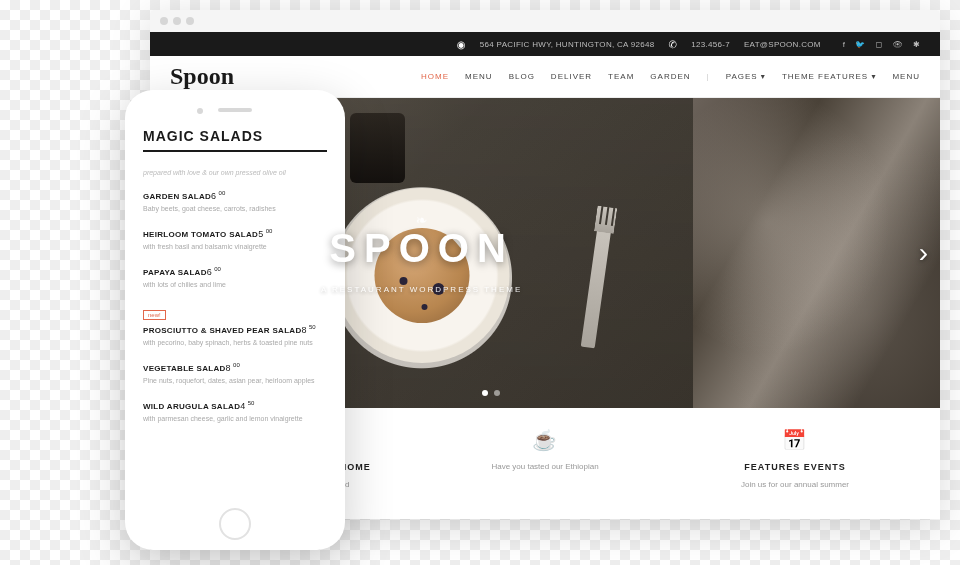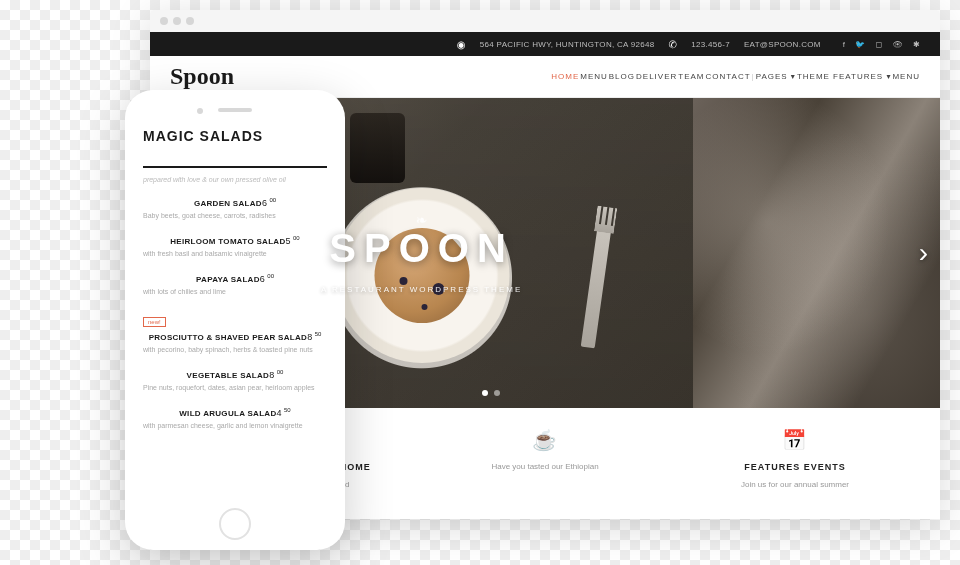--- a/index.html
+++ b/index.html
@@ -5,21 +5,21 @@
 *{margin:0;padding:0;box-sizing:border-box;font-family:Arial,Helvetica,sans-serif}
 body{width:960px;height:565px;background:repeating-conic-gradient(#eee 0 25%,#fff 0 50%) 0 0/20px 20px;position:relative;overflow:hidden}
 .browser{position:absolute;left:150px;top:10px;width:790px;background:#fff;box-shadow:0 8px 40px rgba(0,0,0,.15);border-radius:4px 4px 0 0}
 .window-dots{height:22px;background:#f5f5f5;display:flex;align-items:center;padding:0 10px;gap:5px;border-radius:4px 4px 0 0}
 .dot{width:8px;height:8px;border-radius:50%;background:#d6d6d6}
 .topbar{background:#1a1a1a;color:#bbb;font-size:8px;display:flex;align-items:center;justify-content:flex-end;padding:0 20px;height:24px;gap:14px;letter-spacing:.3px}
 .topbar .ico{color:#fff;font-size:10px}
 .social{display:flex;gap:10px;margin-left:8px}
 .navbar{height:42px;display:flex;align-items:center;padding:0 20px;border-bottom:1px solid #eee}
 .logo{font-family:'Brush Script MT',cursive;font-size:24px;font-weight:700;color:#1a1a1a}
-.nav{margin-left:auto;display:flex;gap:1px;font-size:8px;letter-spacing:1px;color:#444}
+.nav{margin-left:auto;display:flex;gap:16px;font-size:8px;letter-spacing:1px;color:#444}
 .nav span{cursor:pointer}
 .nav .active{color:#e2674a}
 .nav .sep{color:#ccc}
 .hero{height:310px;position:relative;display:flex;overflow:hidden}
 .hero-left{flex:2.2;background:linear-gradient(rgba(40,35,30,.15),rgba(40,35,30,.25)),radial-gradient(circle at 50% 58%,#f5f1ea 0 90px,transparent 91px),linear-gradient(135deg,#6b6358 0%,#4a453d 40%,#3d3830 100%);position:relative;display:flex;align-items:center;justify-content:center;flex-direction:column;color:#fff}
 .plate{position:absolute;width:175px;height:175px;border-radius:50%;background:radial-gradient(circle,#f8f4ee 0 60%,#ebe5da 62% 72%,#f2ede4 74%);top:90px;left:50%;transform:translateX(-50%);display:flex;align-items:center;justify-content:center}
 .food{width:95px;height:95px;border-radius:50%;background:radial-gradient(circle at 40% 35%,#d4a574,#b8864f 60%,#8b6239);position:relative}
 .food::after{content:"";position:absolute;width:12px;height:12px;border-radius:50%;background:#2a2438;top:55px;left:58px;box-shadow:-35px -8px 0 -2px #2a2438,-14px 18px 0 -3px #2a2438}
 .fork{position:absolute;right:90px;top:130px;width:14px;height:120px;background:linear-gradient(#c8c3bb,#a8a39b);border-radius:2px;transform:rotate(8deg)}
 .fork::before{content:"";position:absolute;top:-22px;left:-3px;width:20px;height:26px;background:linear-gradient(#c8c3bb,#a8a39b);clip-path:polygon(0 0,20% 0,20% 70%,30% 70%,30% 0,50% 0,50% 70%,60% 70%,60% 0,80% 0,80% 70%,90% 70%,90% 0,100% 0,100% 100%,0 100%)}
@@ -38,24 +38,24 @@
 .feat{flex:1;text-align:center;padding:0 12px}
 .feat-ico{font-size:20px;color:#bbb;margin-bottom:10px}
 .feat h4{font-size:9px;letter-spacing:1px;font-weight:700;color:#222;margin-bottom:8px}
 .feat p{font-size:8px;color:#999}
 
 .phone{position:absolute;left:125px;top:90px;width:220px;height:460px;background:#fff;border-radius:28px;box-shadow:0 15px 50px rgba(0,0,0,.2);padding:38px 18px 50px}
 .speaker{position:absolute;top:18px;left:50%;transform:translateX(-50%);width:34px;height:4px;background:#d8d8d8;border-radius:3px}
 .cam{position:absolute;top:18px;left:72px;width:6px;height:6px;background:#d8d8d8;border-radius:50%}
 .homebtn{position:absolute;bottom:10px;left:50%;transform:translateX(-50%);width:32px;height:32px;border:2px solid #e2e2e2;border-radius:50%}
 .screen{height:100%;overflow:hidden}
-.menu-title{font-size:14px;font-weight:700;letter-spacing:1px;color:#1a1a1a;padding-bottom:22px;border-bottom:2px solid #1a1a1a;margin-bottom:8px}
+.menu-title{font-size:14px;font-weight:700;letter-spacing:1px;color:#1a1a1a;padding-bottom:6px;border-bottom:2px solid #1a1a1a;margin-bottom:17px}
 .menu-tag{font-size:7px;font-style:italic;color:#bbb;margin-bottom:14px}
 .item{margin-bottom:14px;position:relative}
-.item-head{display:flex;justify-content:center;align-items:baseline}
+.item-head{display:flex;justify-content:flex-start;align-items:baseline}
 .item-name{font-size:8px;font-weight:700;letter-spacing:.3px;color:#1a1a1a}
 .item-price{font-size:9px;color:#1a1a1a}
 .item-price sup{font-size:6px}
 .item-desc{font-size:7px;color:#aaa;margin-top:3px;line-height:1.4}
 .badge{display:inline-block;border:1px solid #e2674a;color:#e2674a;font-size:6px;padding:1px 4px;margin-bottom:4px}
 </style>
 </head>
 <body>
 
 <div class="browser">
@@ -79,21 +79,21 @@
     </span>
   </div>
   <div class="navbar">
     <span class="logo">Spoon</span>
     <div class="nav">
       <span class="active">HOME</span>
       <span>MENU</span>
       <span>BLOG</span>
       <span>DELIVER</span>
       <span>TEAM</span>
-      <span>CONTACT</span>
+      <span>GARDEN</span>
       <span class="sep">|</span>
       <span><span>PAGES</span> ▾</span>
       <span><span>THEME FEATURES</span> ▾</span>
       <span>MENU</span>
     </div>
   </div>
   <div class="hero">
     <div class="hero-left">
       <div class="jar"></div>
       <div class="plant"></div>

